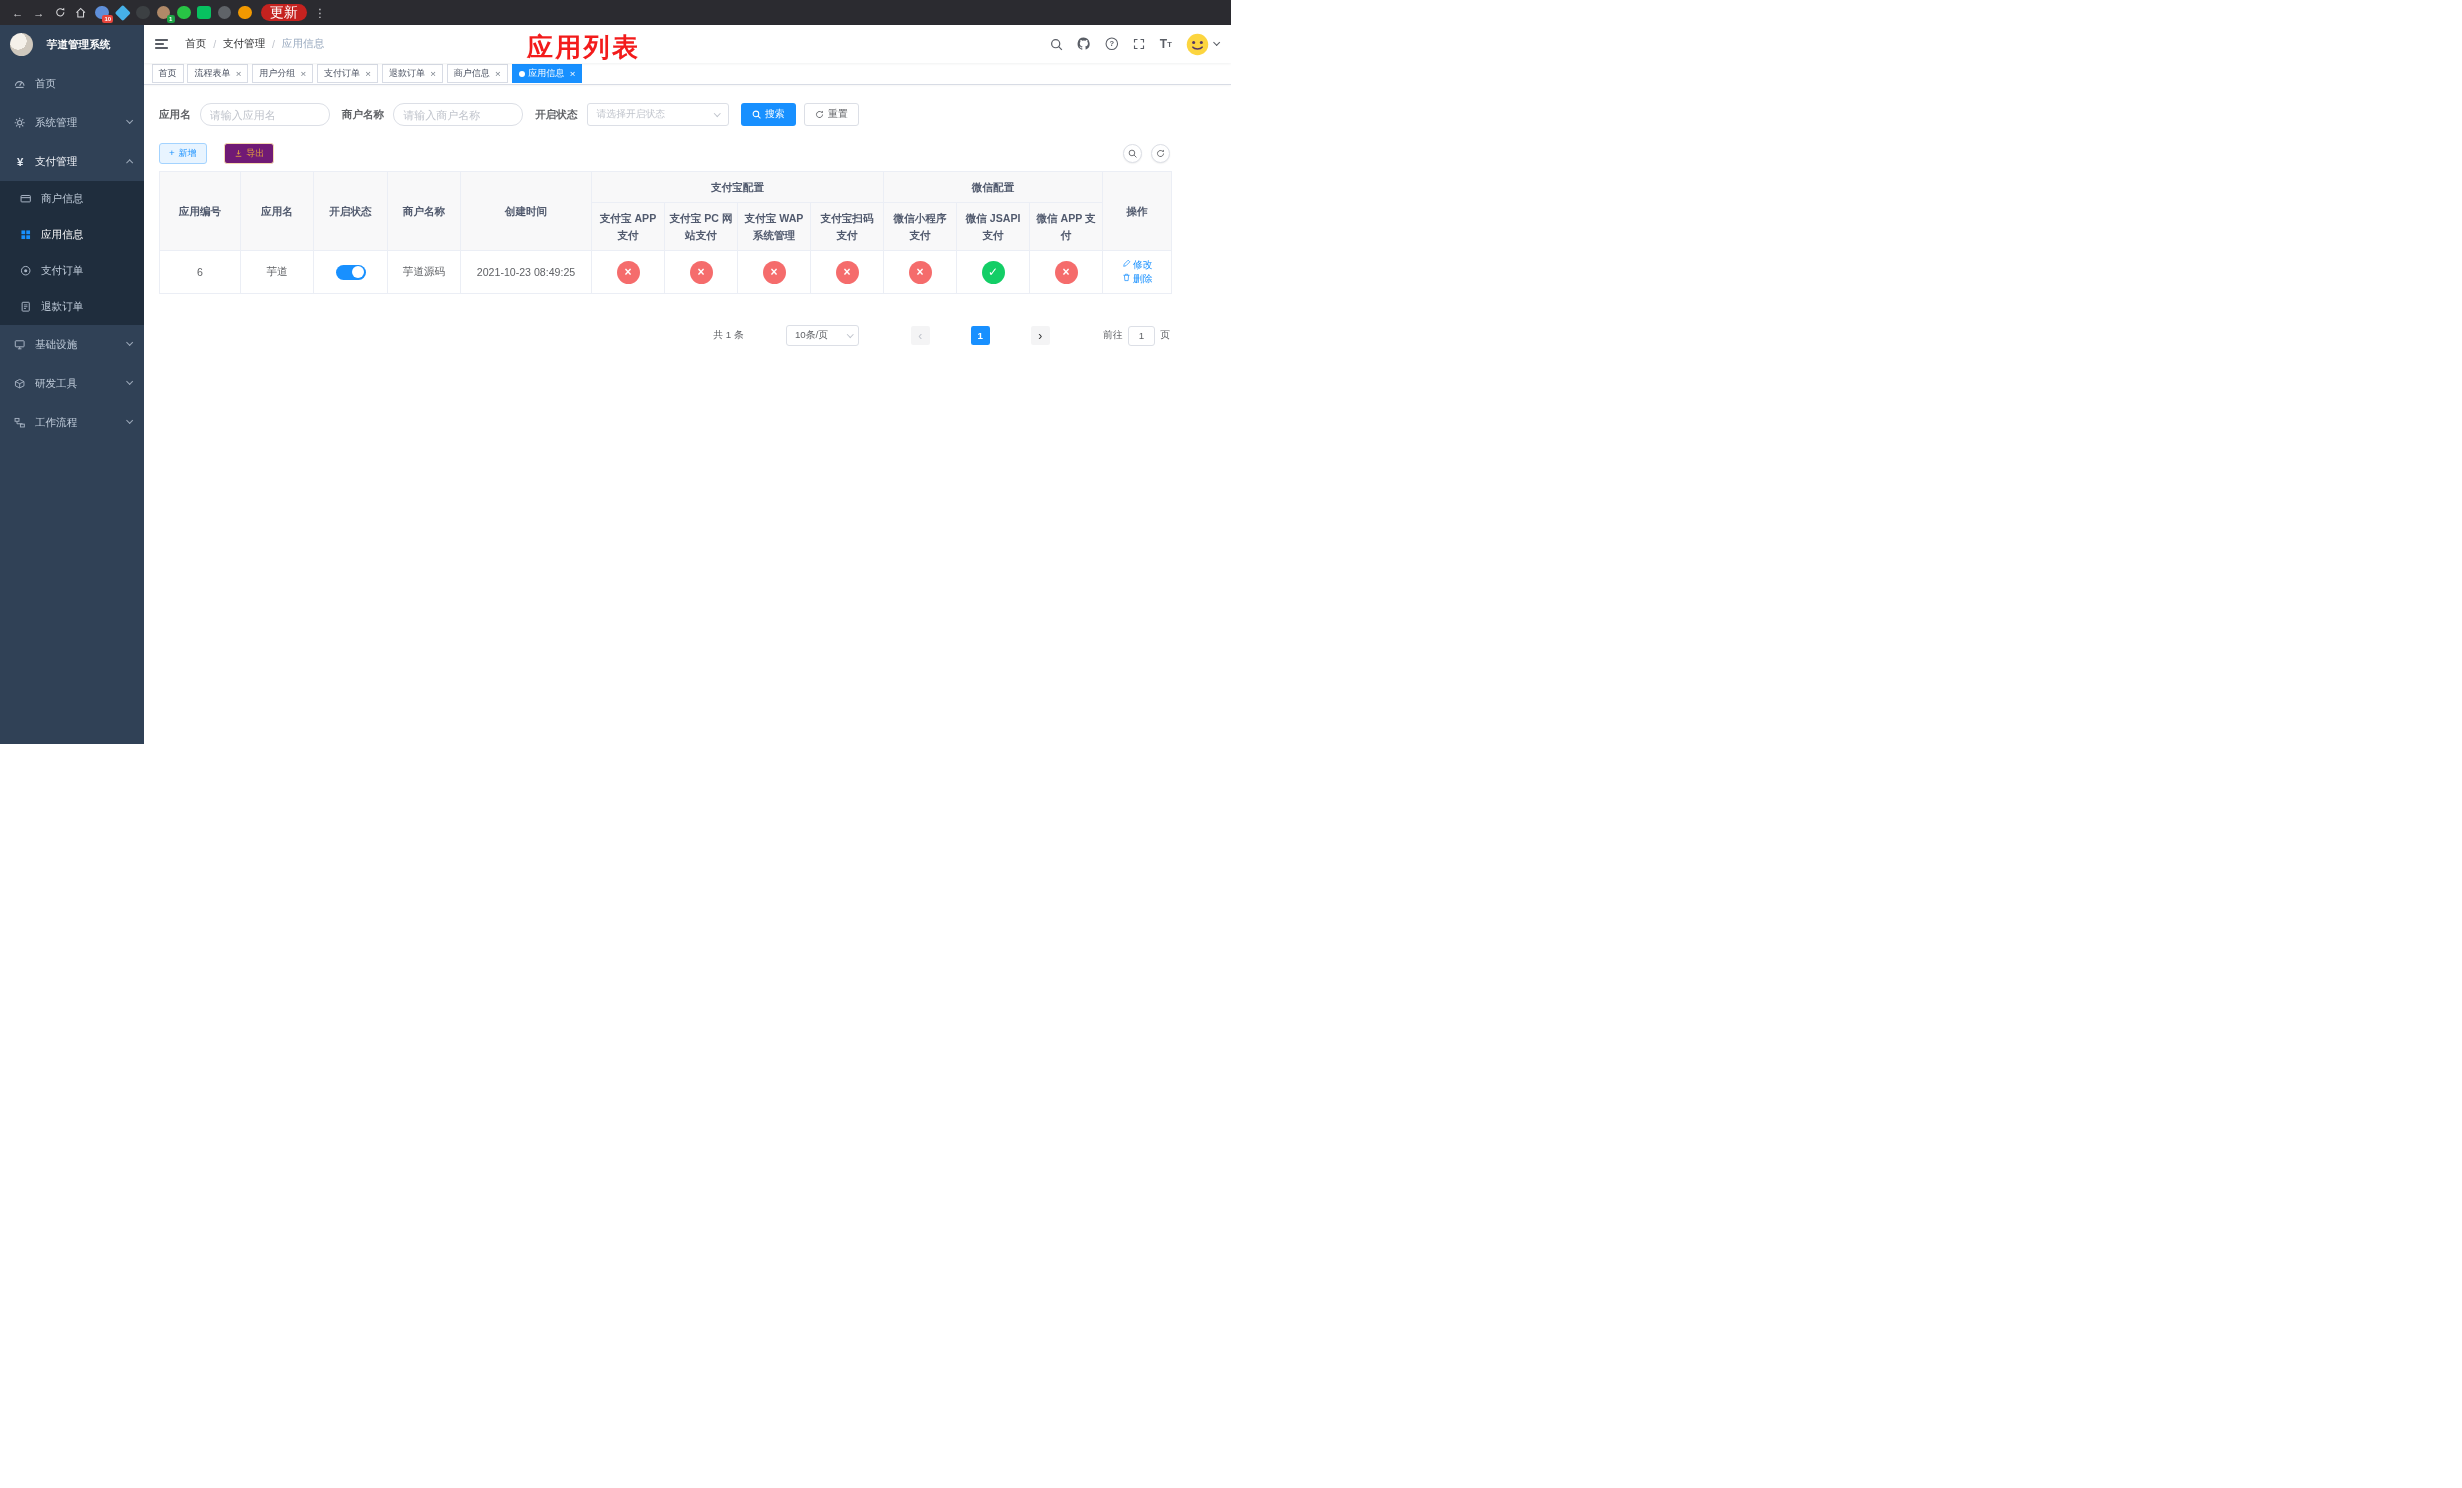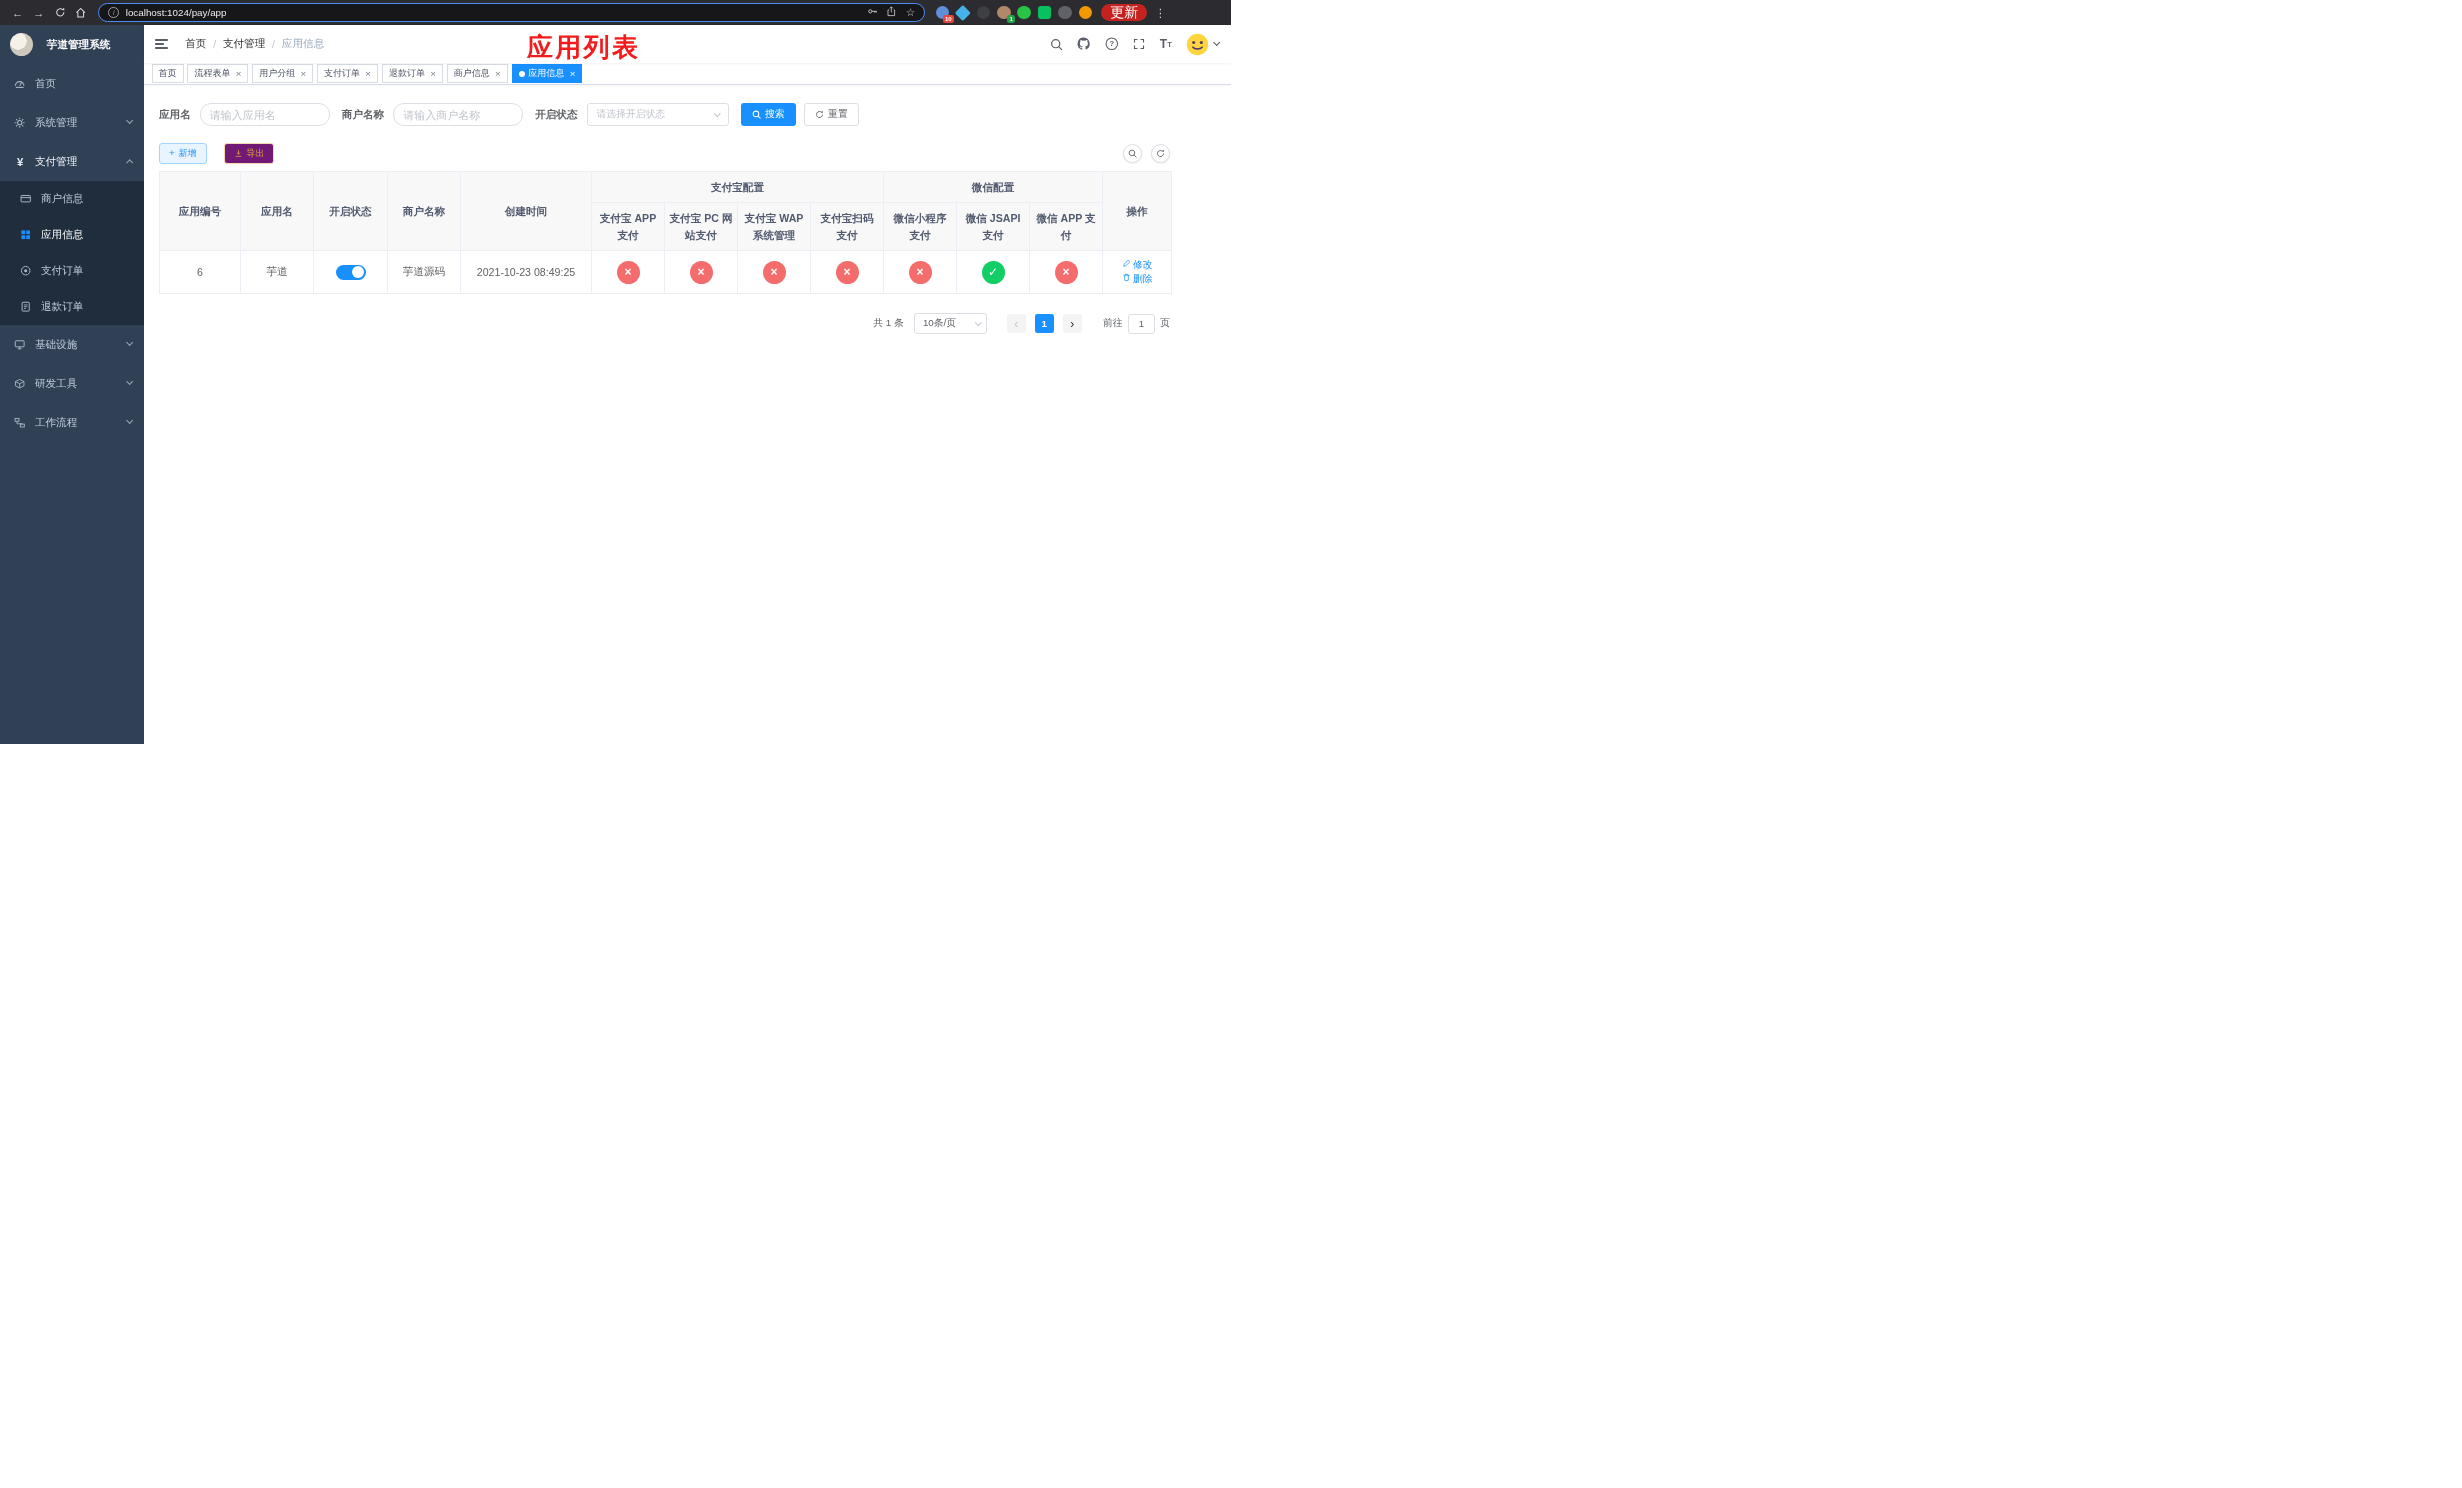--- a/index.html
+++ b/index.html
@@ -97,21 +97,21 @@
   .switch{display:inline-block;width:30px;height:15px;border-radius:7.6px;background:#dcdfe6;position:relative;cursor:pointer;vertical-align:middle;}
   .switch.on{background:var(--accent);}
   .switch .knob{position:absolute;top:1.5px;right:1.5px;width:12px;height:12px;border-radius:50%;background:#fff;}
   .circle{display:inline-flex;width:23px;height:23px;border-radius:50%;align-items:center;justify-content:center;color:#fff;font-size:12px;font-weight:700;line-height:1;}
   .circle.off{background:var(--danger);}
   .circle.on{background:var(--success);}
   .ops a{color:var(--accent);font-size:9.8px;text-decoration:none;display:inline-flex;gap:2.3px;margin:0 3.8px;cursor:pointer;white-space:nowrap;}
   .ops svg{display:block;}
 
   
-  .pager{display:flex;align-items:center;justify-content:flex-end;margin-top:19px;font-size:9.8px;color:#606266;}
+  .pager{display:flex;align-items:center;justify-content:flex-end;margin-top:31px;font-size:9.8px;color:#606266;gap:32px;}
   .total{margin-right:10.6px;color:#606266;}
   .psize{width:73px;height:21px;border:0.8px solid #dcdfe6;border-radius:3px;display:flex;align-items:center;justify-content:space-between;padding:0 6px 0 7.6px;color:#606266;margin-right:15px;cursor:pointer;background:#fff;}
   .pbtn{width:19px;height:19px;background:#f4f4f5;border-radius:2.3px;display:flex;align-items:center;justify-content:center;margin:0 4.5px;color:#303133;font-size:12px;cursor:pointer;line-height:1;}
   .pbtn.disabled{color:#c0c4cc;cursor:default;}
   .pnum{width:19px;height:19px;background:var(--accent);color:#fff;border-radius:2.3px;display:flex;align-items:center;justify-content:center;margin:0 4.5px;font-weight:700;cursor:pointer;}
   .goto{margin-left:16.7px;display:flex;align-items:center;gap:5.3px;}
   .goto input{width:27px;height:19.7px;border:0.8px solid #dcdfe6;border-radius:3px;text-align:center;font-size:9.8px;color:#606266;outline:none;font-family:inherit;}
 </style>
 </head>
 <body style="--accent: #1890ff; --danger: #f56c6c; --success: #13ce66; --sidebar-bg: #304156; --submenu-bg: #1f2d3d;">
@@ -123,39 +123,20 @@
     <svg viewBox="0 0 16 16" width="10.6" height="10.6">
         <path d="M13.4 8a5.4 5.4 0 1 1-1.6-3.8" fill="none" stroke="currentColor" stroke-width="1.6"></path>
         <polygon points="13.9,1.2 14.1,5.2 10.3,4.1" fill="currentColor"></polygon>
       </svg>
   </span>
   <span class="bnav">
     <svg viewBox="0 0 16 16" width="11.4" height="11.4">
         <path d="M2 8l6-6 6 6M4 7v7h8V7" fill="none" stroke="currentColor" stroke-width="1.5"></path>
       </svg>
   </span>
-  <div class="url-bar">
-    <span class="info-i">i</span>
-    <span class="url-text">localhost:1024/pay/app</span>
-    <span class="url-actions">
-      <span class="nicon">
-        <svg viewBox="0 0 16 16" width="10.6" height="10.6">
-            <circle cx="5" cy="8" r="2.4" fill="none" stroke="currentColor" stroke-width="1.4"></circle>
-            <path d="M7.4 8h7.1M12 8v2.4M14.2 8v1.8" stroke="currentColor" stroke-width="1.4" fill="none"></path>
-          </svg>
-      </span>
-      <span class="nicon">
-        <svg viewBox="0 0 16 16" width="10.6" height="10.6">
-            <path d="M8 1.5v8M5.6 3.6L8 1.2l2.4 2.4" stroke="currentColor" fill="none" stroke-width="1.3"></path>
-            <path d="M4.5 6H3v8.5h10V6h-1.5" stroke="currentColor" fill="none" stroke-width="1.3"></path>
-          </svg>
-      </span>
-      <span class="star">☆</span>
-    </span>
-  </div>
   <div class="ext-area">
       <span class="ext" style="background: rgb(95, 143, 217);">
         <span class="badge" style="background: rgb(232, 69, 60);">10</span>
       </span>
       <span class="ext diamond" style="background: rgb(70, 177, 232);"></span>
       <span class="ext" style="background: rgb(60, 64, 67);"></span>
       <span class="ext" style="background: rgb(176, 137, 104);">
         <span class="badge" style="background: rgb(30, 164, 70);">1</span>
       </span>
       <span class="ext" style="background: rgb(40, 196, 69);"></span>

